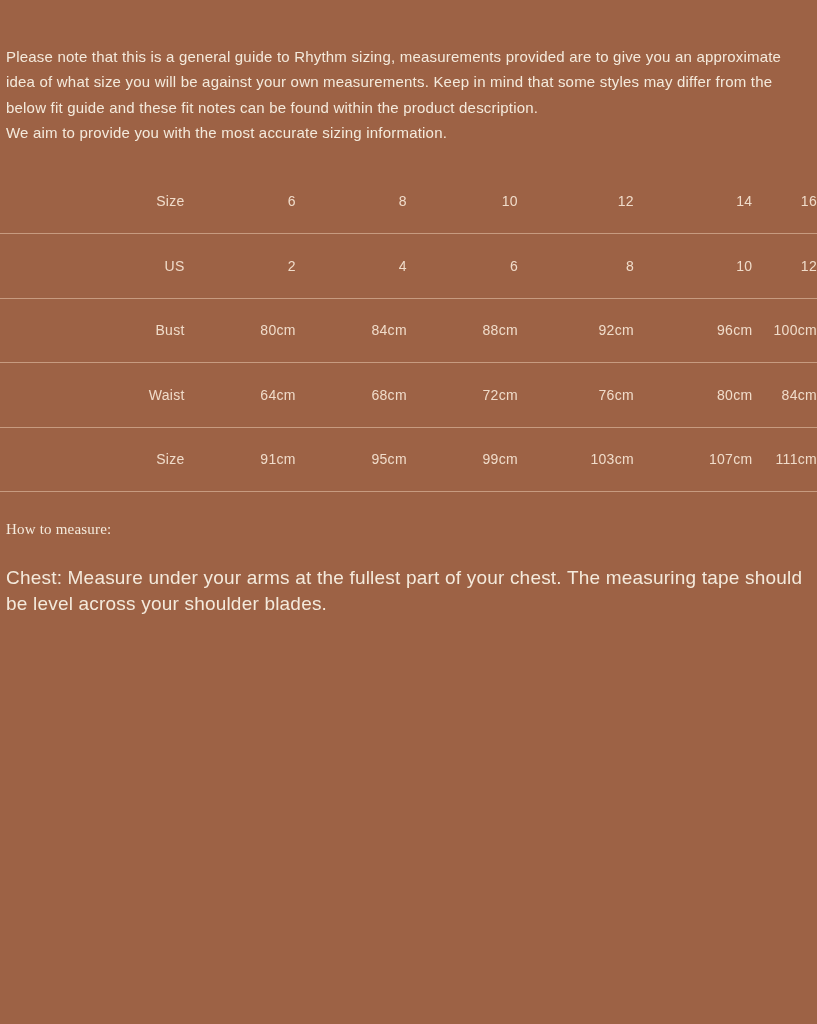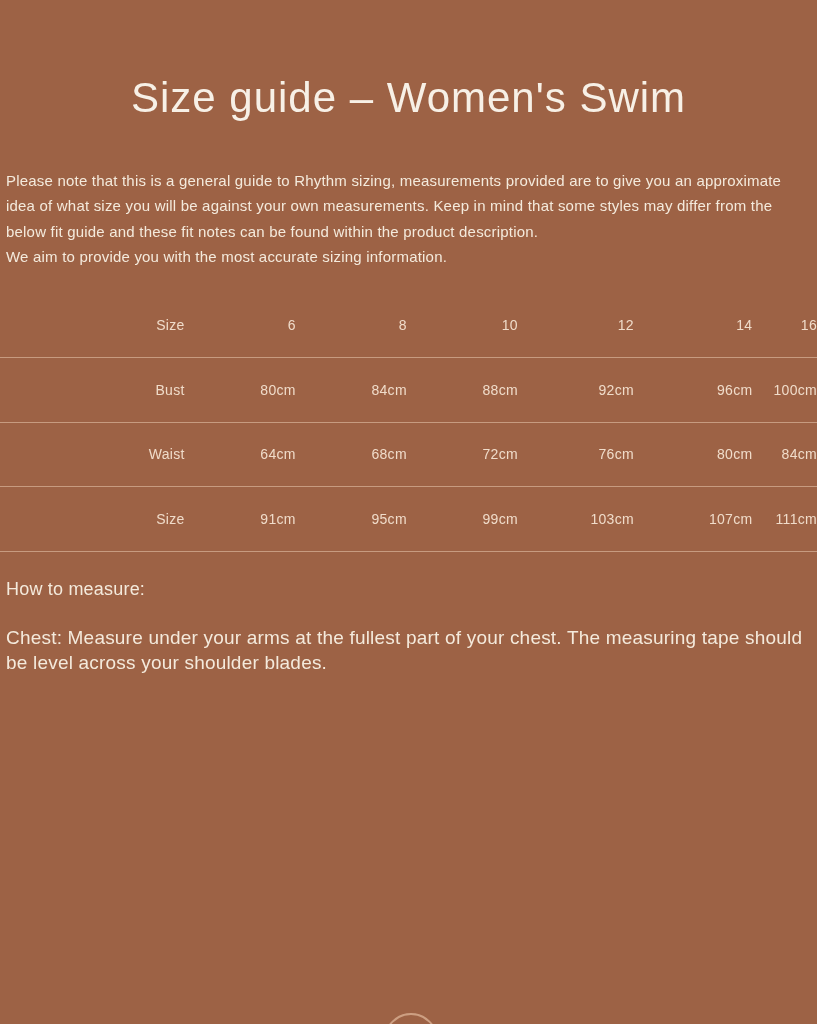--- a/index.html
+++ b/index.html
@@ -61,23 +61,24 @@
     padding: 0;
     vertical-align: middle;
     text-align: right;
     white-space: nowrap;
   }
   table.size-table td.row-label {
     padding-left: 6px;
   }
   .measure-heading {
     margin: 25px 0 0 0;
-    font-size: 18px;
+    font-size: 15px;
     line-height: 25px;
     letter-spacing: 0.2px;
+    font-family: Liberation Serif, serif;
   }
   .measure-item { 
     font-size: 19px;
     line-height: 25.5px;
     letter-spacing: 0.2px;
     max-width: 805px;
   }
   .measure-item.chest { margin: 23px 0 0 0; }
   .measure-item.waist { margin: 24px 0 0 0; }
   .measure-item.hips  { margin: 24px 0 0 0; }
@@ -90,21 +91,20 @@
     border-radius: 50%;
     border: 2px solid rgba(236, 200, 172, 0.6);
     background: transparent;
   }
 </style>
 </head>
 <body>
 
 <div class="page">
 
-  <h1 class="page-title">Size guide – Women's Swim</h1>
 
   <p class="intro"><span>Please note that this is a general guide to Rhythm sizing, measurements provided are to give you an approximate idea of what size you will be against your own measurements. Keep in mind that some styles may differ from the below fit guide and these fit notes can be found within the product description.</span><br><span>We aim to provide you with the most accurate sizing information.</span></p>
 
   <table class="size-table">
     <colgroup>
       <col style="width:22.6%">
       <col style="width:13.6%">
       <col style="width:13.6%">
       <col style="width:13.6%">
       <col style="width:14.2%">
@@ -113,20 +113,29 @@
     </colgroup>
     <tbody id="size-table-body">
         <tr>
           <td class="row-label">Size</td>
           <td>6</td>
           <td>8</td>
           <td>10</td>
           <td>12</td>
           <td>14</td>
           <td>16</td>
+        </tr>
+        <tr>
+          <td class="row-label">US</td>
+          <td>2</td>
+          <td>4</td>
+          <td>6</td>
+          <td>8</td>
+          <td>10</td>
+          <td>12</td>
         </tr>
         <tr>
           <td class="row-label">Bust</td>
           <td>80cm</td>
           <td>84cm</td>
           <td>88cm</td>
           <td>92cm</td>
           <td>96cm</td>
           <td>100cm</td>
         </tr>

